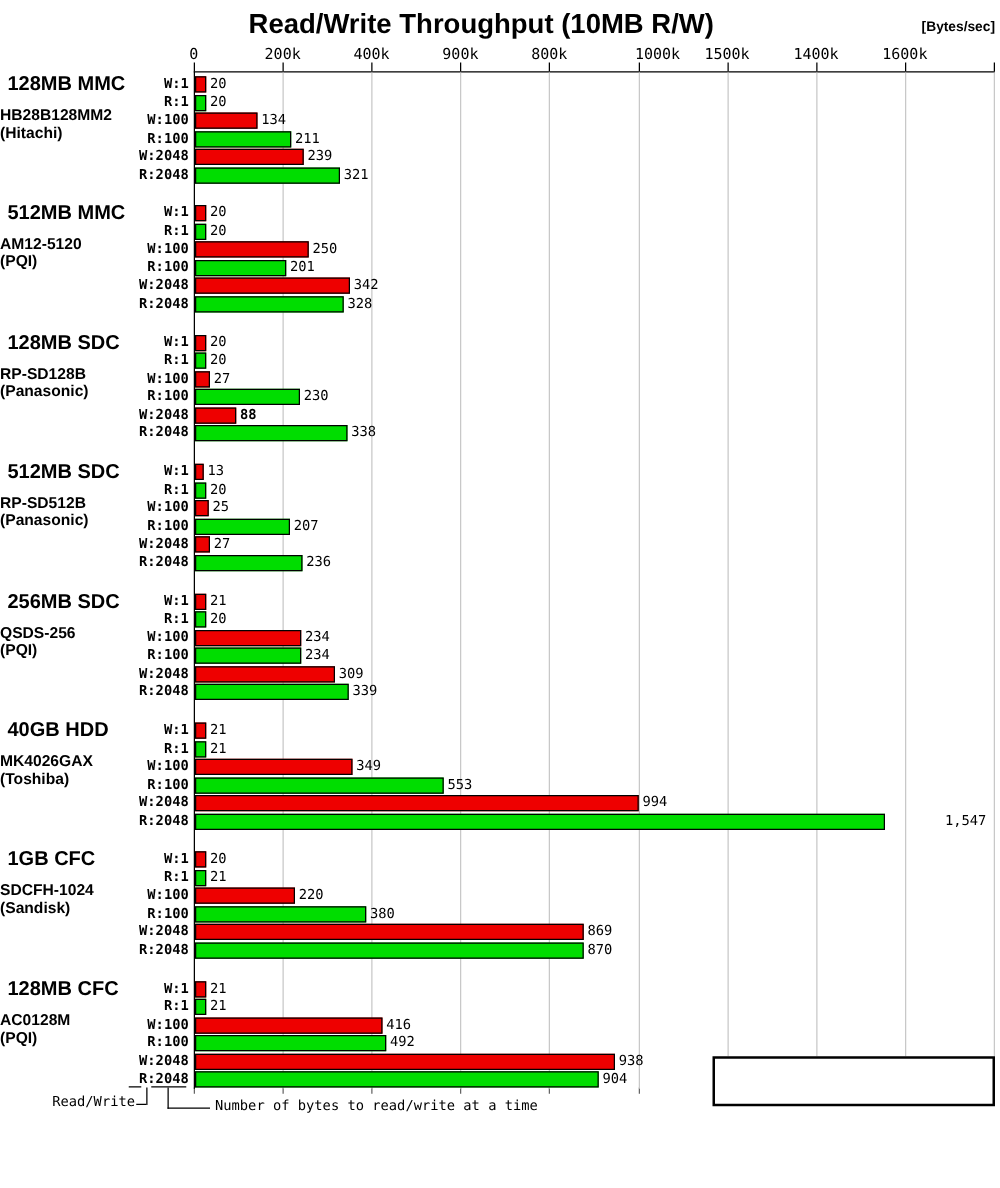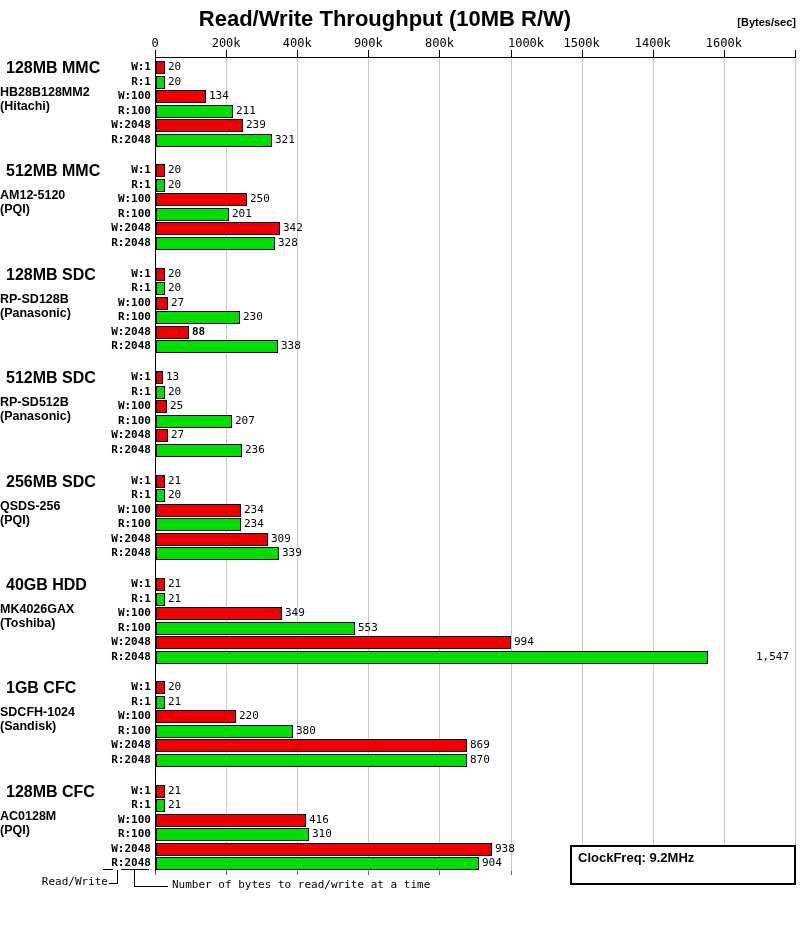--- a/index.html
+++ b/index.html
@@ -259,35 +259,34 @@
       <div class="devname" style="top: 782.8px;">128MB CFC</div>
       <div class="devsub" style="top: 808.8px;">AC0128M</div>
       <div class="devsub" style="top: 822.8px;">(PQI)</div>
       <div class="rowlabel px" style="top: 783.8px;">W:1</div>
       <div class="vallabel px" style="left: 168px; top: 783.8px;">21</div>
       <div class="rowlabel px" style="top: 798.3px;">R:1</div>
       <div class="vallabel px" style="left: 168px; top: 798.3px;">21</div>
       <div class="rowlabel px" style="top: 812.8px;">W:100</div>
       <div class="vallabel px" style="left: 309px; top: 812.8px;">416</div>
       <div class="rowlabel px" style="top: 827.3px;">R:100</div>
-      <div class="vallabel px" style="left: 312px; top: 827.3px;">310</div>
+      <div class="vallabel px" style="left: 312px; top: 827.3px;">492</div>
       <div class="rowlabel px" style="top: 841.8px;">W:2048</div>
       <div class="vallabel px" style="left: 495px; top: 841.8px;">938</div>
       <div class="rowlabel px" style="top: 856.3px;">R:2048</div>
       <div class="vallabel px" style="left: 482px; top: 856.3px;">904</div>
     </div>
 
   <div class="lgline" style="left:103px;top:869px;width:10px;height:1px;"></div>
   <div class="lgline" style="left:121px;top:869px;width:28px;height:1px;"></div>
   <div class="lgline" style="left:117px;top:870px;width:1px;height:14px;"></div>
   <div class="lgline" style="left:109px;top:883px;width:8px;height:1px;"></div>
   <div class="lgline" style="left:134px;top:870px;width:1px;height:17px;"></div>
   <div class="lgline" style="left:134px;top:886px;width:34px;height:1px;"></div>
 
   <div id="legend-rw" class="lgtext px">Read/Write</div>
   <div id="legend-bytes" class="lgtext px">Number of bytes to read/write at a time</div>
 
   <div class="infobox">
-    <div>ClockFreq: 9.2MHz</div>
   </div>
 
 
 </div>
 
 </body></html>

